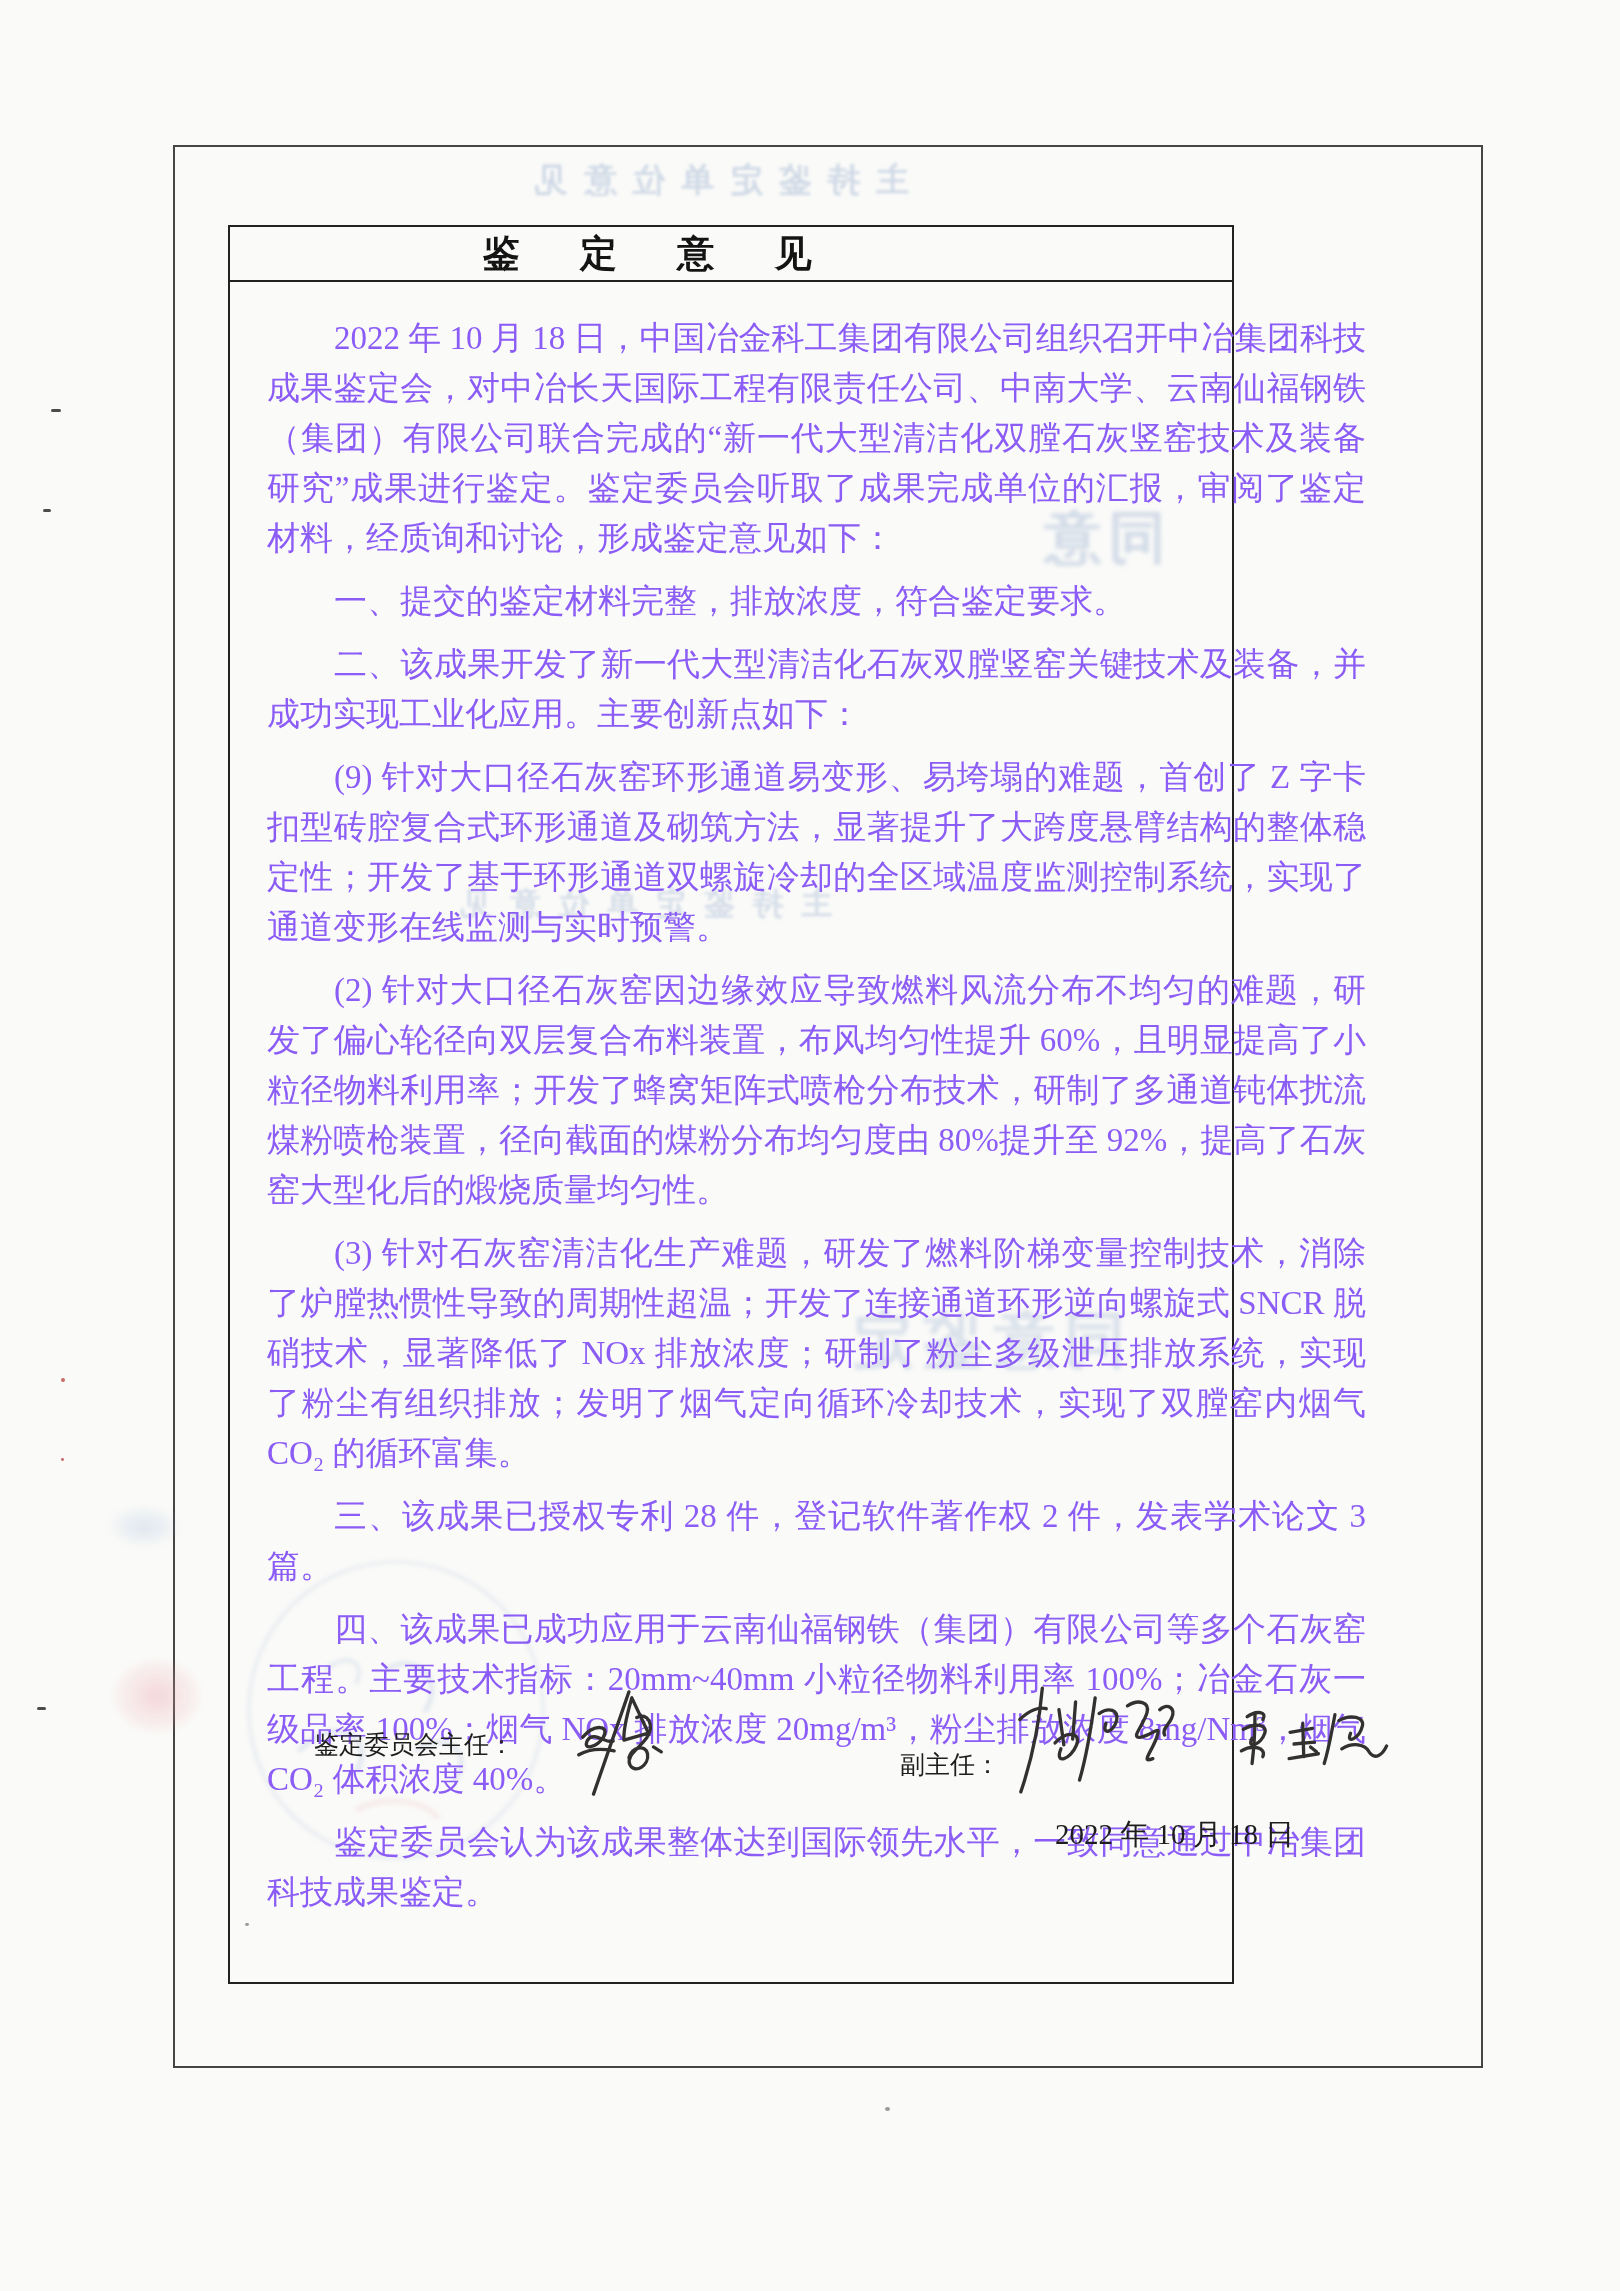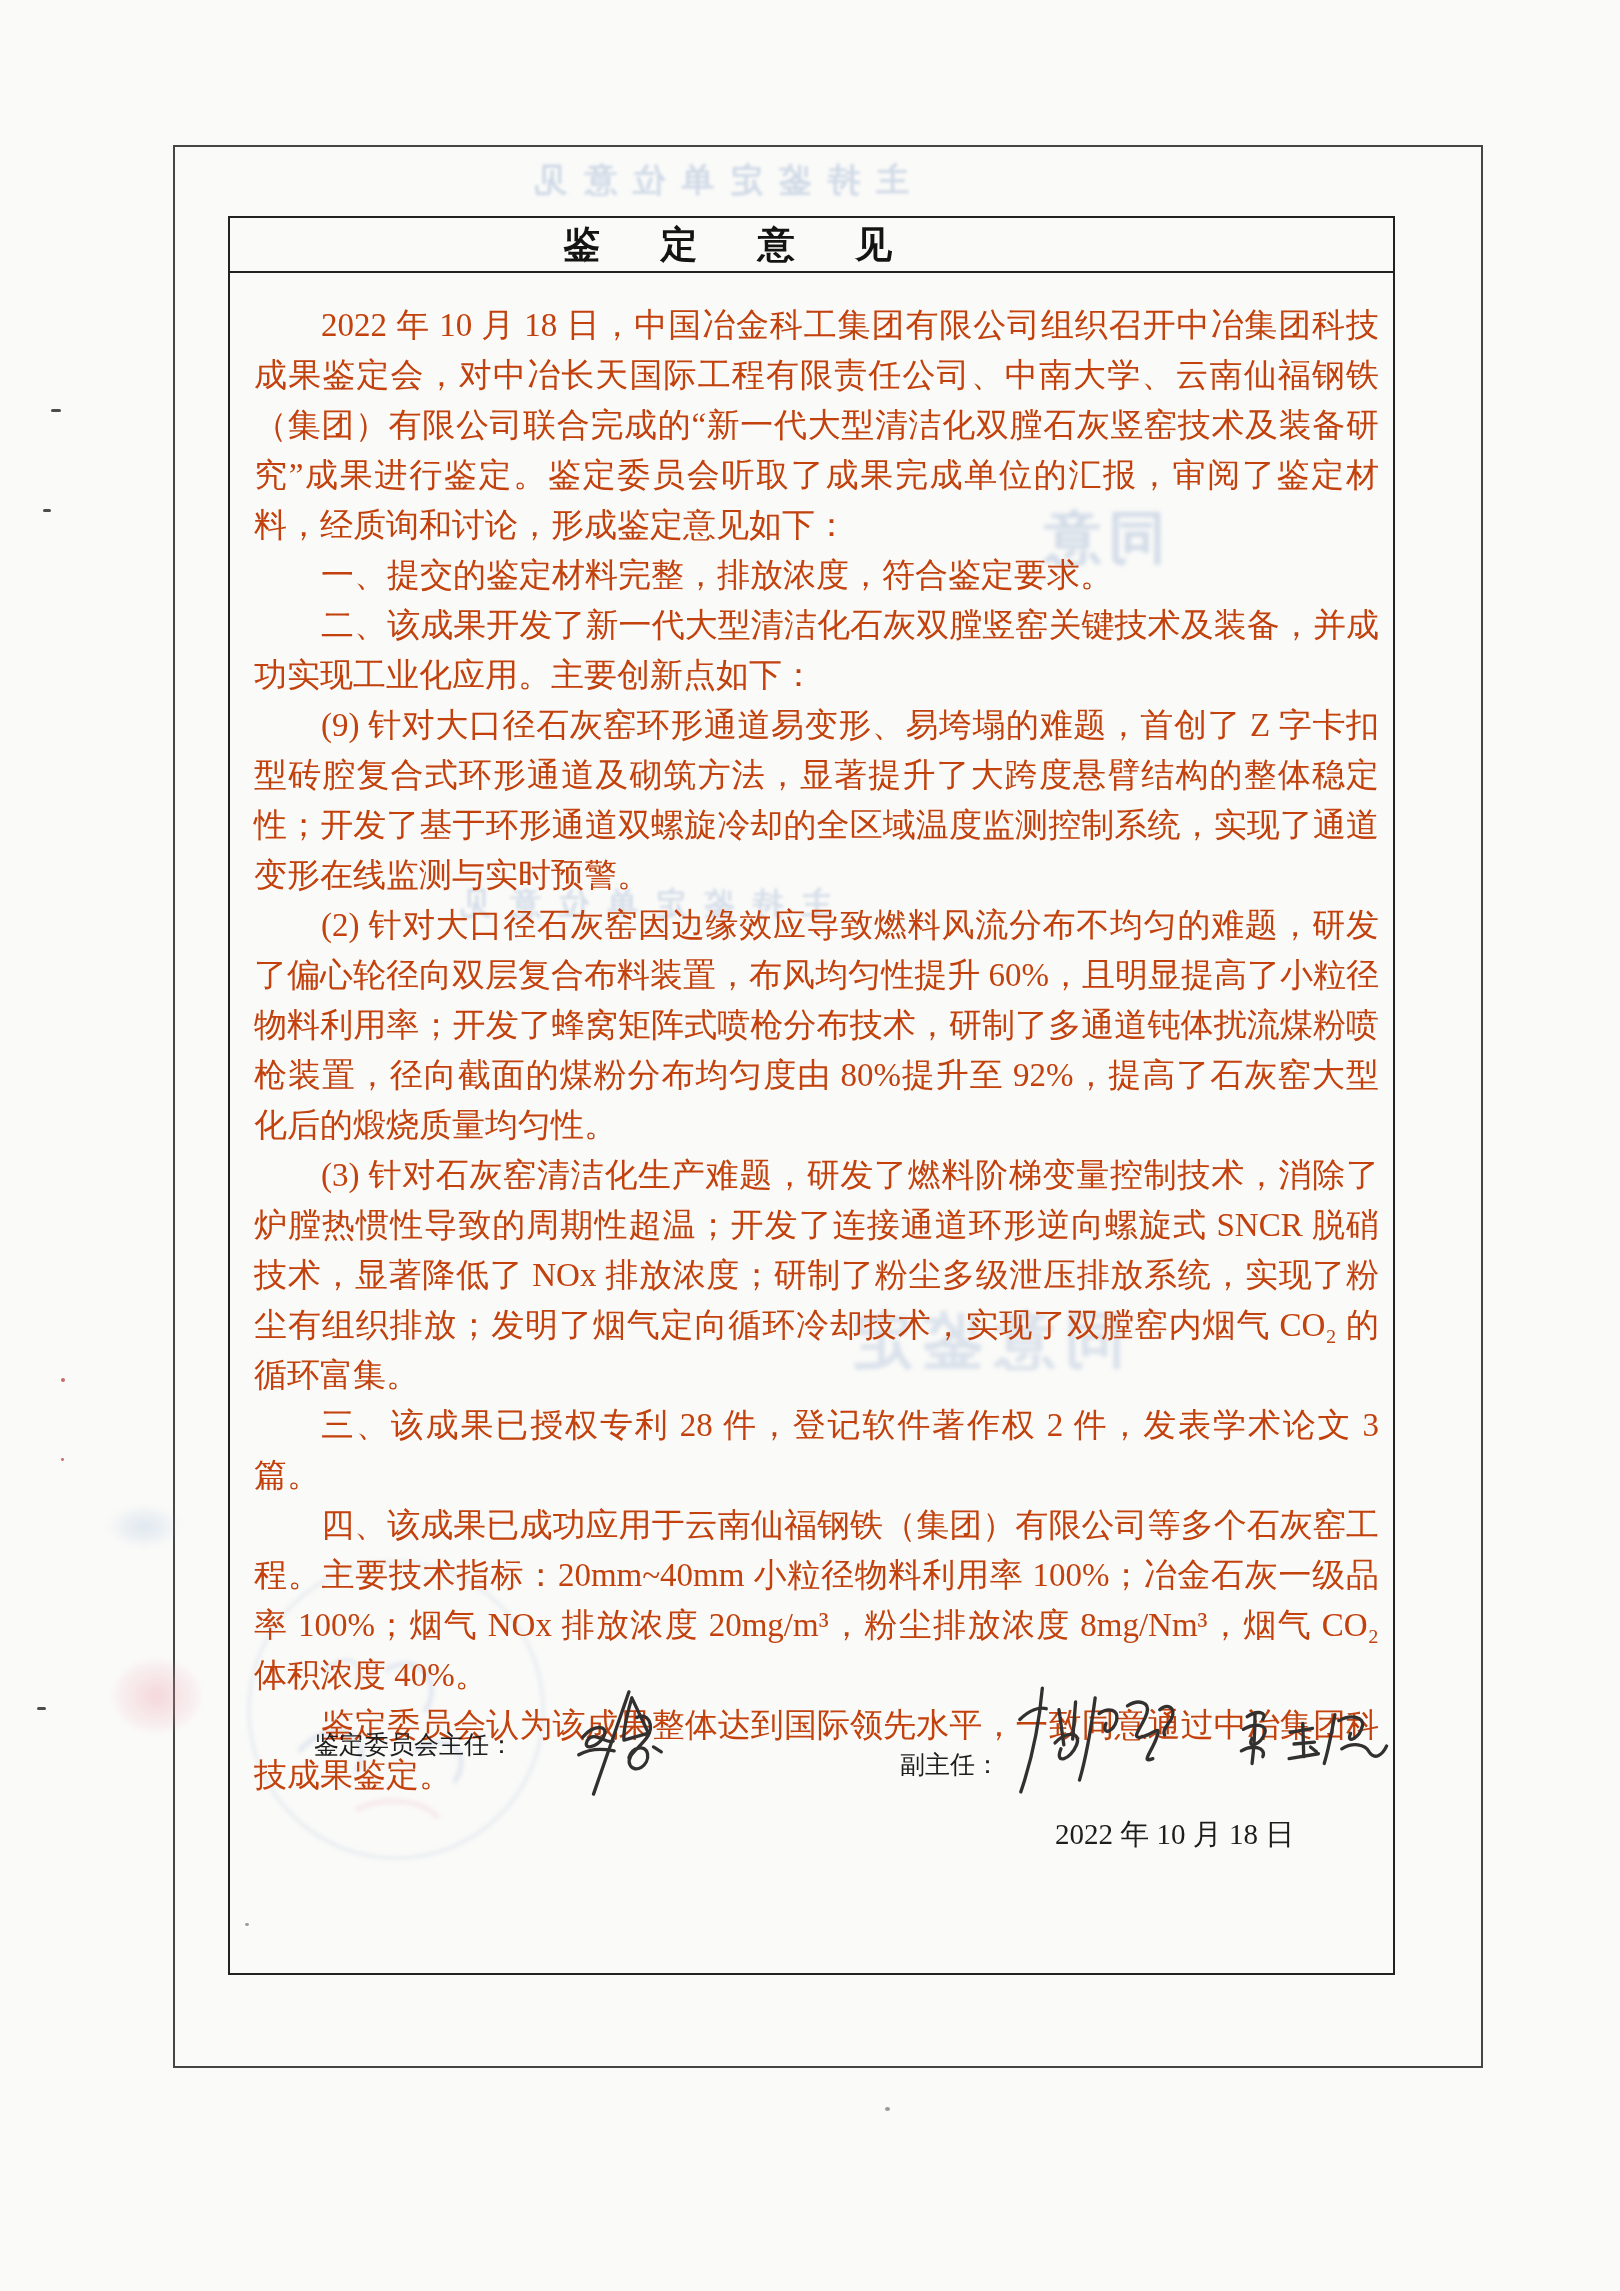--- a/index.html
+++ b/index.html
@@ -11,48 +11,48 @@
     font-family:"Liberation Serif","DejaVu Serif",serif;
     color:#1e1e1e;
   }
   .outer-frame{
     position:absolute;left:173px;top:145px;
     width:1310px;height:1923px;
     border:2px solid #454545;
     box-sizing:border-box;
   }
   .inner-frame{
-    position:absolute;left:228px;top:216px;
-    width:1167px;height:1759px;
+    position:absolute;left:228px;top:225px;
+    width:1006px;height:1759px;
     border:2.9px solid #222;
     box-sizing:border-box;
     background:transparent;
   }
   .title-band{
     height:53px;
     border-bottom:2.9px solid #222;
     display:flex;align-items:center;justify-content:center;
   }
   .doc-title{
     position:relative;left:-84px;
     font-size:37px;font-weight:bold;
     letter-spacing:25.5px;text-indent:25.5px;
     color:#141414;
     white-space:nowrap;
   }
   .body-text{
     position:absolute;left:254px;top:300px;width:1125px;
   }
   .body-text p{
-    margin:0;
+    margin:13px;
     font-size:33px;
     line-height:50px;
     text-align:justify;
     text-indent:67px;
-    color:#c2410c;
+    color:#8b5cf6;
   }
   .sig-label{
     position:absolute;
     font-size:25px;color:#1d1d1d;white-space:nowrap;
   }
   .sig-svg{position:absolute;}
   .sig-svg path{fill:none;stroke:#33312f;stroke-width:3.4;stroke-linecap:round;stroke-linejoin:round;}
   .doc-date{
     position:absolute;left:1055px;top:1815px;
     font-size:29px;color:#1d1d1d;white-space:nowrap;

